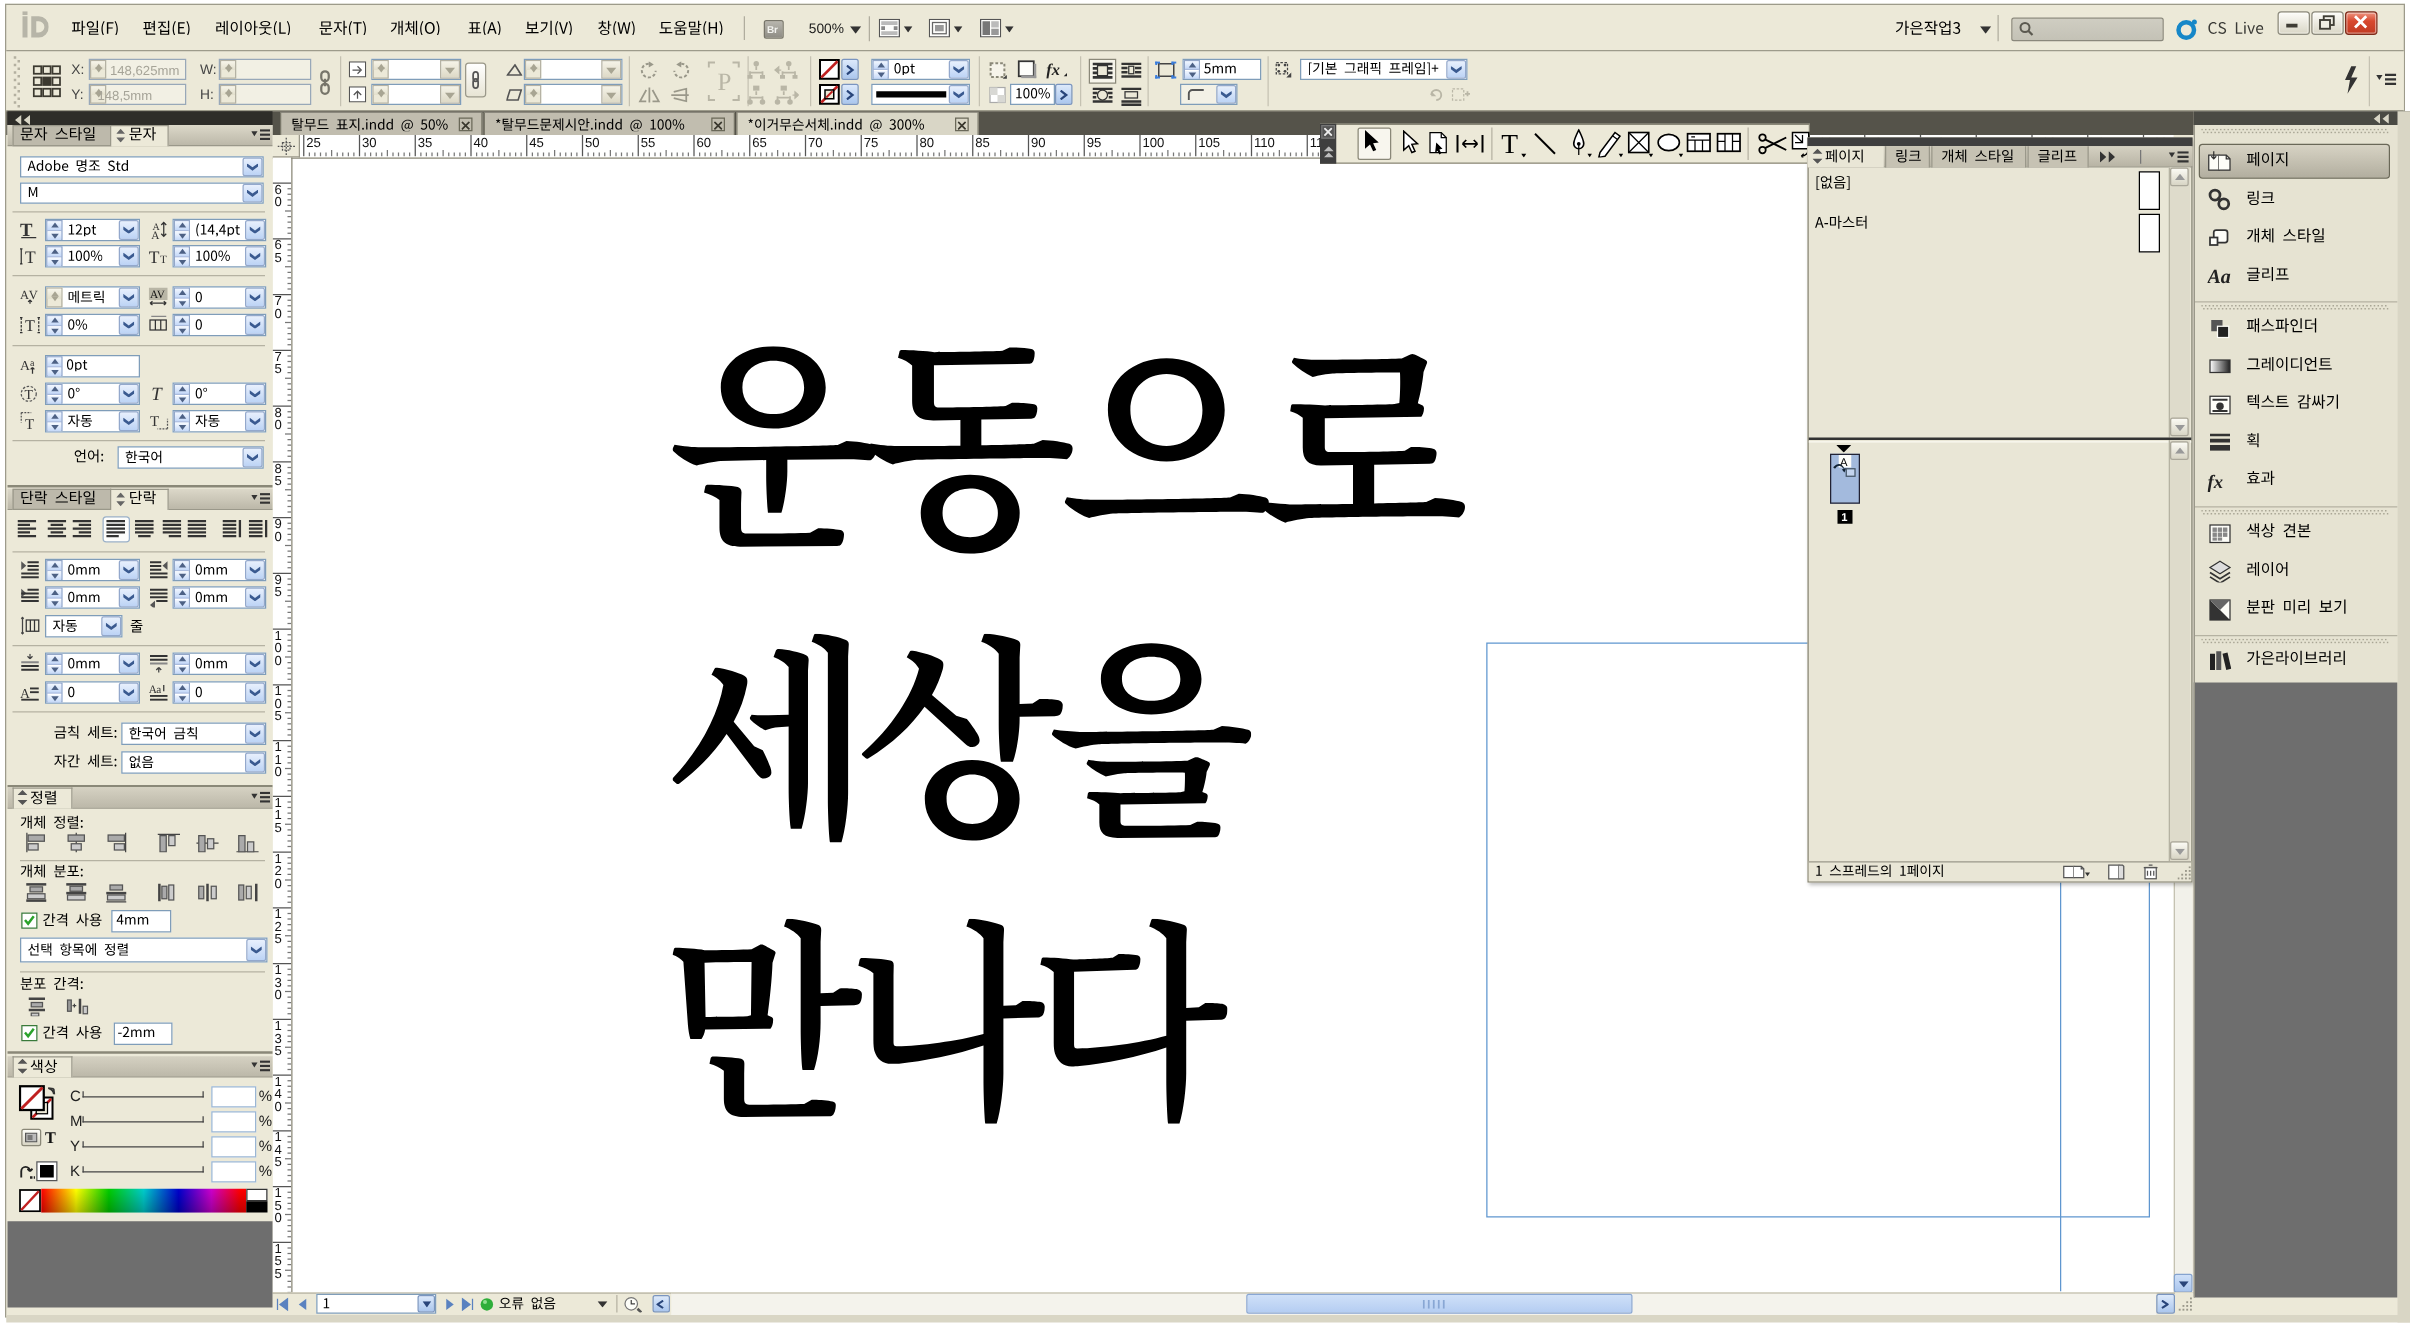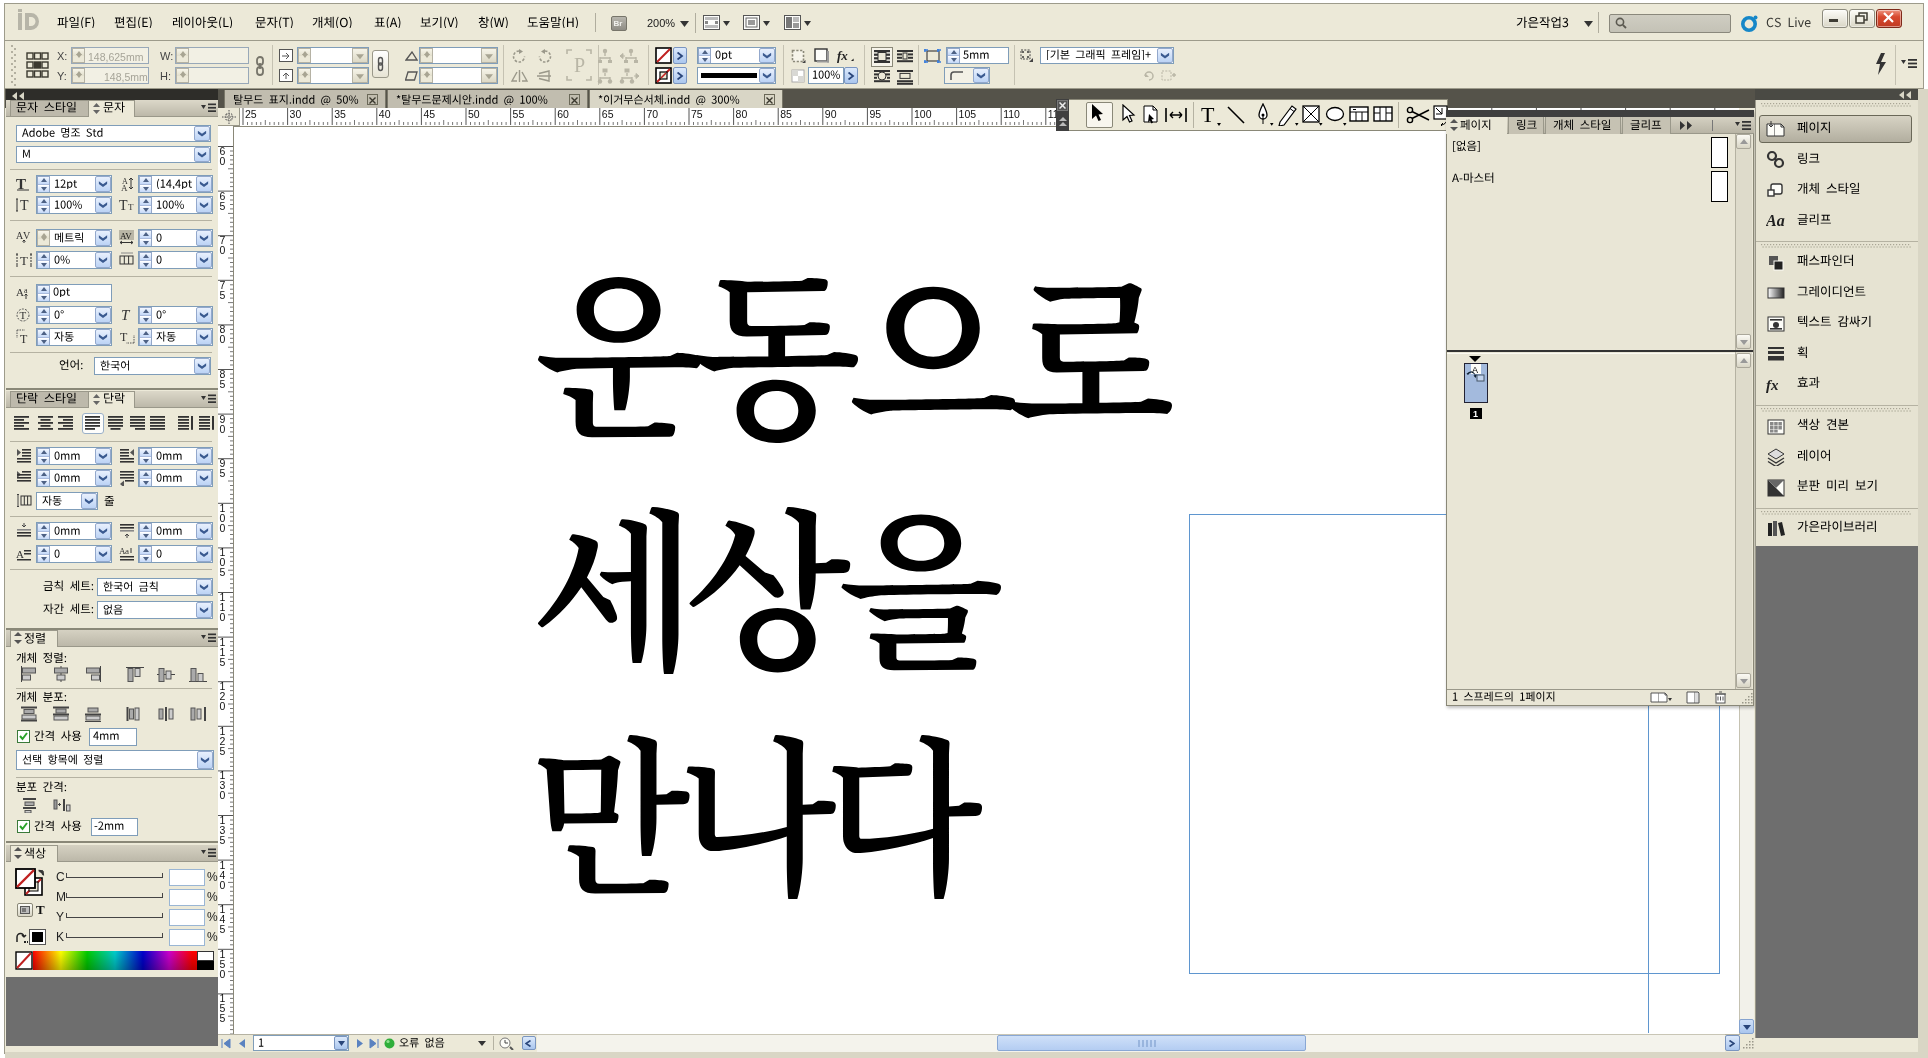--- a/index.html
+++ b/index.html
@@ -262,21 +262,21 @@
         <use href="#g28" x="920"></use>
         <use href="#g29" x="1840"></use>
         <use href="#g3" x="2760"></use>
         <use href="#g30" x="3098"></use>
         <use href="#g5" x="3826"></use>
       </svg>
     </div>
     <div style="position:absolute;left:595px;top:13px;width:1px;height:19px;background:#b0ad9e"></div>
     <div style="position:absolute;left:611px;top:15.5px;width:16px;height:15px;background:linear-gradient(#b8b6ae,#8f8d85);border:1px solid #77756a;border-radius:2px"></div>
     <div style="position:absolute;left:613.5px;top:19px;font:bold 8px 'Liberation Sans', sans-serif;color:#f2f2ee;letter-spacing:0;white-space:nowrap">Br</div>
-    <div style="position:absolute;left:647px;top:17px;font:normal 11px 'Liberation Sans', sans-serif;color:#1a1a1a;letter-spacing:0;white-space:nowrap">200%</div>
+    <div style="position:absolute;left:647px;top:17px;font:normal 11px 'Liberation Sans', sans-serif;color:#1a1a1a;letter-spacing:0;white-space:nowrap">500%</div>
     <svg class="ic" style="left:680px;top:21px" width="9" height="6" viewBox="0 0 9 6">
       <path d="M0 0 h9 l-4.5 6 z" fill="#333"></path>
     </svg>
     <div style="position:absolute;left:695px;top:13px;width:1px;height:20px;background:#b0ad9e"></div>
     <svg class="ic" style="left:703px;top:15px" width="17" height="15" viewBox="0 0 17 15">
       <rect x="0.5" y="0.5" width="16" height="14" fill="#fdfdfb" stroke="#555"></rect>
       <rect x="2" y="2" width="13" height="3" fill="#bbb"></rect>
       <rect x="2" y="10" width="13" height="3" fill="#bbb"></rect>
       <rect x="2" y="6" width="3" height="3" fill="#888"></rect>
       <rect x="12" y="6" width="3" height="3" fill="#888"></rect>
@@ -386,21 +386,21 @@
     <div style="position:absolute;left:88px;top:51px;font:normal 10.5px 'Liberation Sans', sans-serif;color:#a6a498;letter-spacing:0;white-space:nowrap">148,625mm</div>
     <div style="position:absolute;left:71px;top:67px;width:78px;height:17px;background:#f2f0e4;border:1px solid #98a8b8;box-sizing:border-box;"></div>
     <div class="spg" style="left:72px;top:68px;width:13px;height:15px">
       <div class="spgh" style="height:7px">
         <i class="tug"></i>
       </div>
       <div class="spgh" style="height:%gpx">
         <i class="tdg"></i>
       </div>
     </div>
-    <div style="position:absolute;left:104px;top:71px;font:normal 10.5px 'Liberation Sans', sans-serif;color:#a6a498;letter-spacing:0;white-space:nowrap">148,5mm</div>
+    <div style="position:absolute;left:78px;top:71px;font:normal 10.5px 'Liberation Sans', sans-serif;color:#a6a498;letter-spacing:0;white-space:nowrap">148,5mm</div>
     <div style="position:absolute;left:160px;top:50px;font:normal 11px 'Liberation Sans', sans-serif;color:#444;letter-spacing:0;white-space:nowrap">W:</div>
     <div style="position:absolute;left:160px;top:70px;font:normal 11px 'Liberation Sans', sans-serif;color:#444;letter-spacing:0;white-space:nowrap">H:</div>
     <div style="position:absolute;left:175px;top:47px;width:74px;height:17px;background:#f2f0e4;border:1px solid #98a8b8;box-sizing:border-box;"></div>
     <div class="spg" style="left:176px;top:48px;width:13px;height:15px">
       <div class="spgh" style="height:7px">
         <i class="tug"></i>
       </div>
       <div class="spgh" style="height:%gpx">
         <i class="tdg"></i>
       </div>

